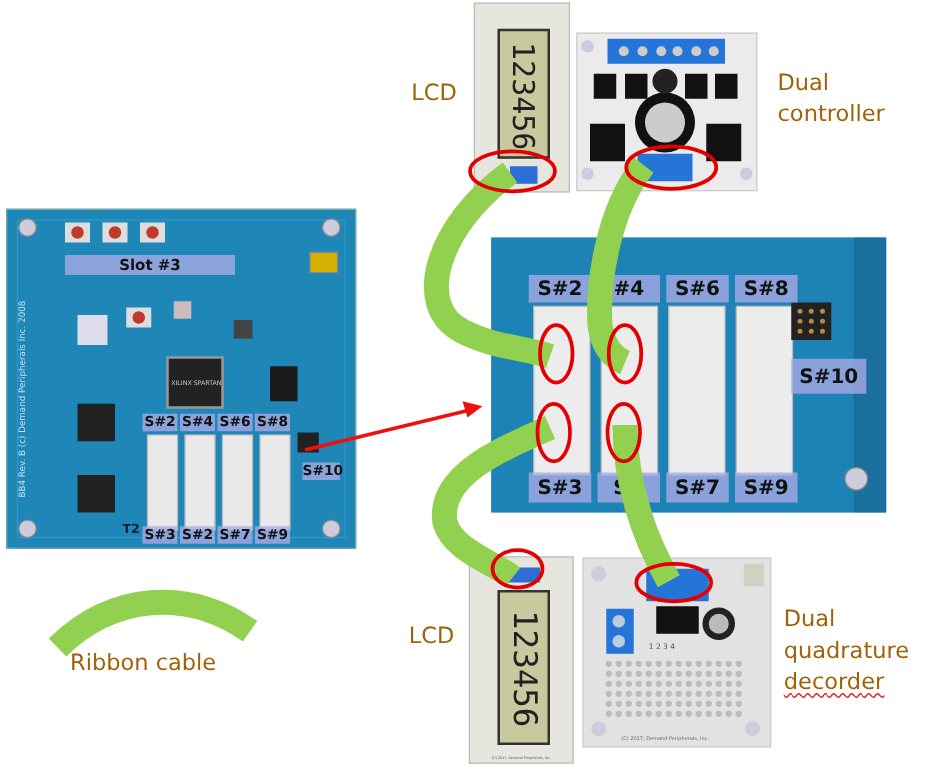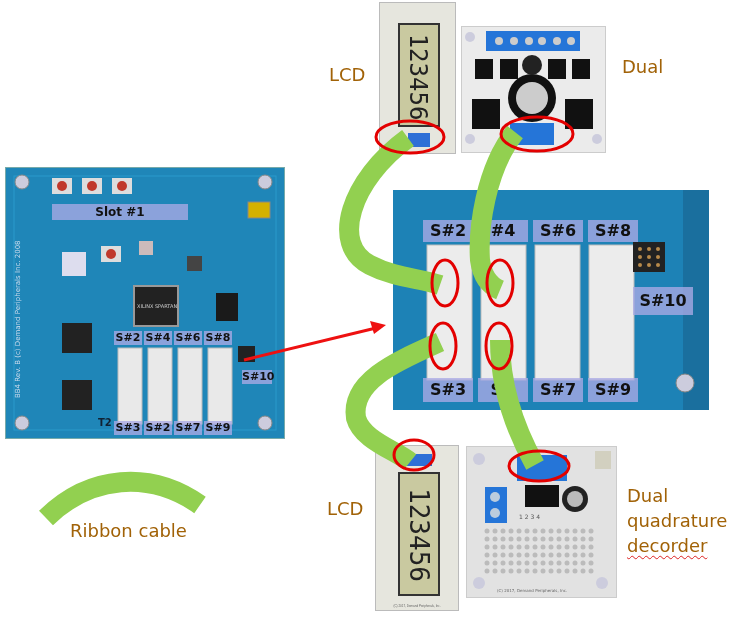--- a/index.html
+++ b/index.html
@@ -51,21 +51,21 @@
       <rect x="112" y="180" width="24" height="76" fill="#e9e9e9" stroke="#bbb"></rect>
       <rect x="142" y="180" width="24" height="76" fill="#e9e9e9" stroke="#bbb"></rect>
       <rect x="172" y="180" width="24" height="76" fill="#e9e9e9" stroke="#bbb"></rect>
       <rect x="202" y="180" width="24" height="76" fill="#e9e9e9" stroke="#bbb"></rect>
     </g>
     <rect x="232" y="178" width="17" height="16" fill="#222"></rect>
     <text x="92" y="258" font-size="10" font-weight="bold" fill="#123">T2</text>
     <text x="14" y="230" font-size="7" fill="#cde" transform="rotate(-90 14 230)">BB4 Rev. B  (c) Demand Peripherals Inc. 2008</text>
     <text x="131" y="140" font-size="5" fill="#ccc">XILINX SPARTAN</text>
   </svg>
-  <div class="slot-lbl" style="left:46px;top:36px;width:136px;height:16px;font-size:12px;line-height:16px;">Slot #1</div>
+  <div class="slot-lbl" style="left:46px;top:36px;width:136px;height:16px;font-size:12px;line-height:16px;">Slot #3</div>
   <div class="slot-lbl" style="left:108px;top:163px;width:28px;height:14px;font-size:11px;line-height:14px;">S#2</div>
   <div class="slot-lbl" style="left:138px;top:163px;width:28px;height:14px;font-size:11px;line-height:14px;">S#4</div>
   <div class="slot-lbl" style="left:168px;top:163px;width:28px;height:14px;font-size:11px;line-height:14px;">S#6</div>
   <div class="slot-lbl" style="left:198px;top:163px;width:28px;height:14px;font-size:11px;line-height:14px;">S#8</div>
   <div class="slot-lbl" style="left:108px;top:253px;width:28px;height:14px;font-size:11px;line-height:14px;">S#3</div>
   <div class="slot-lbl" style="left:138px;top:253px;width:28px;height:14px;font-size:11px;line-height:14px;">S#2</div>
   <div class="slot-lbl" style="left:168px;top:253px;width:28px;height:14px;font-size:11px;line-height:14px;">S#7</div>
   <div class="slot-lbl" style="left:198px;top:253px;width:28px;height:14px;font-size:11px;line-height:14px;">S#9</div>
   <div class="slot-lbl" style="left:236px;top:202px;width:30px;height:14px;font-size:11px;line-height:14px;">S#10</div>
 </div>
@@ -134,20 +134,21 @@
     <circle cx="70" cy="71" r="16" fill="#ccc"></circle>
     <circle cx="70" cy="38" r="10" fill="#222"></circle>
     <rect x="48" y="96" width="44" height="22" fill="#2575d8"></rect>
     <circle cx="8" cy="10" r="5" fill="#ccd"></circle>
       <circle cx="135" cy="112" r="5" fill="#ccd"></circle>
       <circle cx="8" cy="112" r="5" fill="#ccd"></circle>
   </svg>
 </div>
 <div class="abs caption" style="left:622px;top:54px;">
   <div>Dual</div>
+  <div>controller</div>
 </div>
 
 <div class="abs" style="left:375px;top:445px;width:82px;height:164px;background:#e6e6de;border:1px solid #bbb;">
   <div style="position:absolute;left:26px;top:8px;width:30px;height:12px;background:#2e6fd6;"></div>
   <div style="position:absolute;left:22px;top:26px;width:38px;height:120px;background:#c9c9a0;border:2px solid #333;">
     <div style="position:absolute;left:-40px;top:46px;width:118px;text-align:center;font-family:'DejaVu Sans Mono',monospace;font-size:26px;color:#222;transform:rotate(90deg);">123456</div>
   </div>
   <div style="position:absolute;left:2px;bottom:2px;width:78px;font-size:3px;color:#666;text-align:center;white-space:nowrap;overflow:hidden;">(C) 2017, Demand Peripherals, Inc.</div>
 </div>
 <div class="abs caption" style="left:327px;top:496px;">LCD</div>
@@ -278,13 +279,13 @@
     <ellipse cx="499" cy="346" rx="13" ry="23"></ellipse>
     <ellipse cx="414" cy="455" rx="20" ry="15"></ellipse>
     <ellipse cx="539" cy="466" rx="30" ry="15"></ellipse>
   </g>
   <g>
     <line x1="244" y1="360" x2="376" y2="328" stroke="#ee1111" stroke-width="3"></line>
     <polygon points="386,325 370,321 374,334" fill="#ee1111"></polygon>
   </g>
 </svg>
 
-<div class="abs caption" style="left:70px;top:518px;">Ribbon cable</div>
+<div class="abs caption" style="left:56px;top:518px;">Ribbon cable</div>
 
 </body></html>

